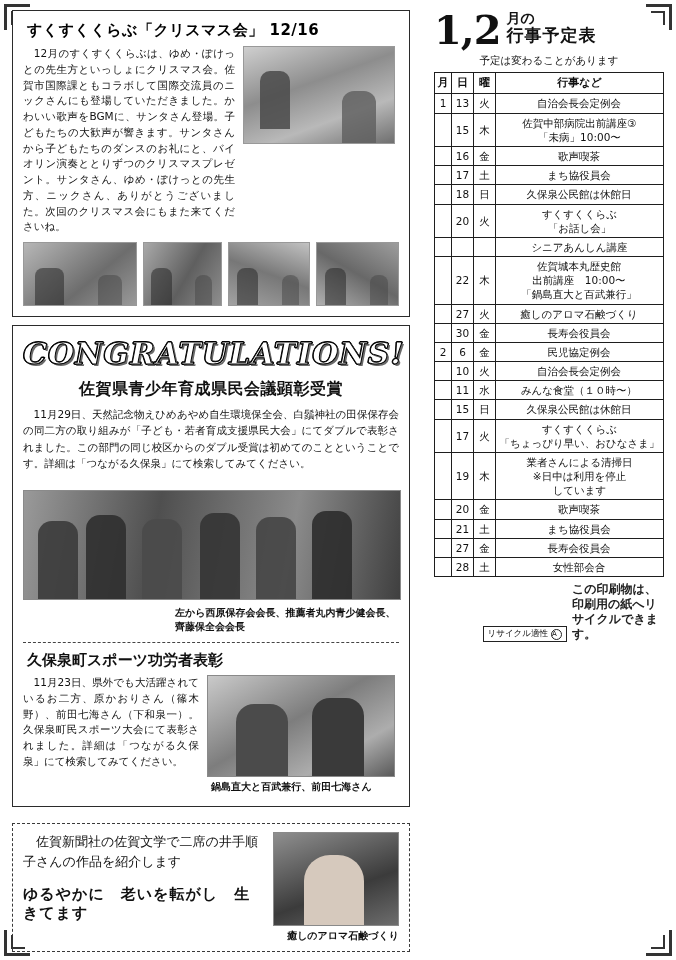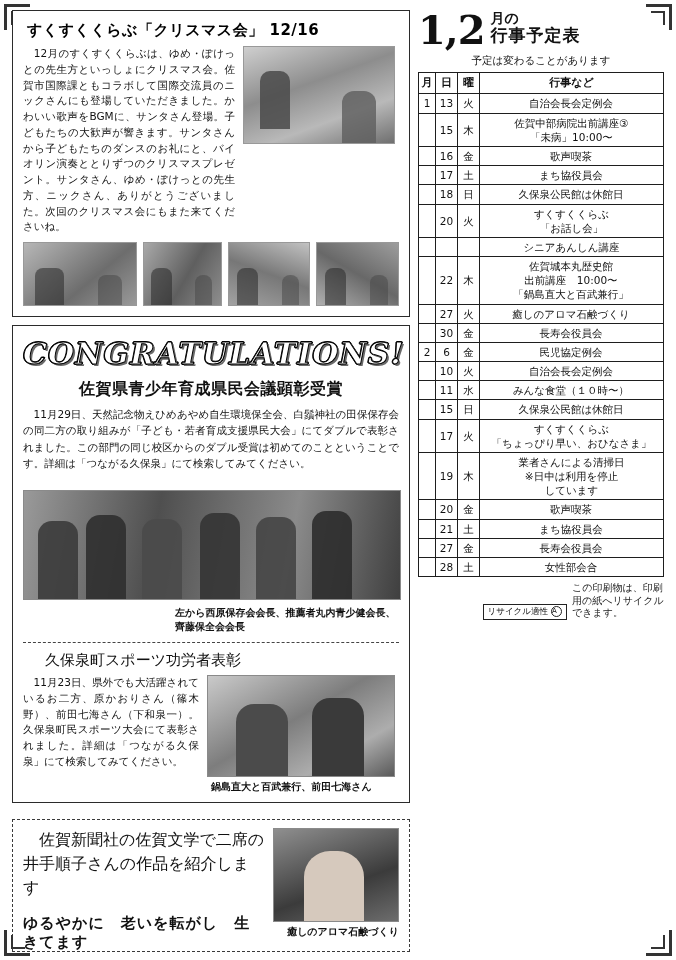--- a/index.html
+++ b/index.html
@@ -18,21 +18,21 @@
   .page {
     position: relative;
     width: 676px;
     height: 960px;
     box-sizing: border-box;
     padding: 10px 12px 8px 12px;
     background: #fff;
   }
   .cols {
     display: flex;
-    gap: 8px;
+    gap: 24px;
     height: 100%;
   }
   .left-col {
     width: 398px;
     display: flex;
     flex-direction: column;
     gap: 8px;
   }
   .right-col {
     width: 246px;
@@ -188,22 +188,22 @@
     margin-top: 6px;
     padding-left: 152px;
   }
   .divider {
     border: 0;
     border-top: 1px dashed #444;
     margin: 8px 0 6px 0;
   }
   .art3-head {
     font-size: 15px;
-    font-weight: normal;
-    margin: 2px 0 5px 22px;
+    font-weight: bold;
+    margin: 2px 0 5px 4px;
   }
   .art3-body {
     display: flex;
     gap: 8px;
   }
   .art3-text {
     font-size: 10.5px;
     line-height: 1.5;
     width: 176px;
     text-align: justify;
@@ -236,21 +236,21 @@
     margin-top: 8px;
     padding: 8px 10px 8px 10px;
     display: flex;
     gap: 8px;
     min-height: 108px;
   }
   .art4-left {
     flex: 1 1 auto;
   }
   .art4-note {
-    font-size: 16px;
+    font-size: 13px;
     line-height: 1.5;
     font-family: Liberation Serif, serif;
   }
   .art4-poem {
     font-size: 15px;
     font-weight: bold;
     margin-top: 14px;
     letter-spacing: 1px;
   }
   .art4-photo {
@@ -350,24 +350,25 @@
   }
   .recycle-mark {
     display: inline-block;
     width: 9px; height: 9px;
     border: 1px solid #222;
     border-radius: 50%;
     font-size: 7px;
     line-height: 9px;
   }
   .recycle-text {
-    font-size: 10px;
+    font-size: 12px;
     line-height: 1.25;
     color: #222;
     max-width: 92px;
+    font-weight: bold;
   }
 
   
   .corner {
     position: absolute;
     width: 26px; height: 26px;
   }
   .corner span {
     position: absolute;
     background: #333;

